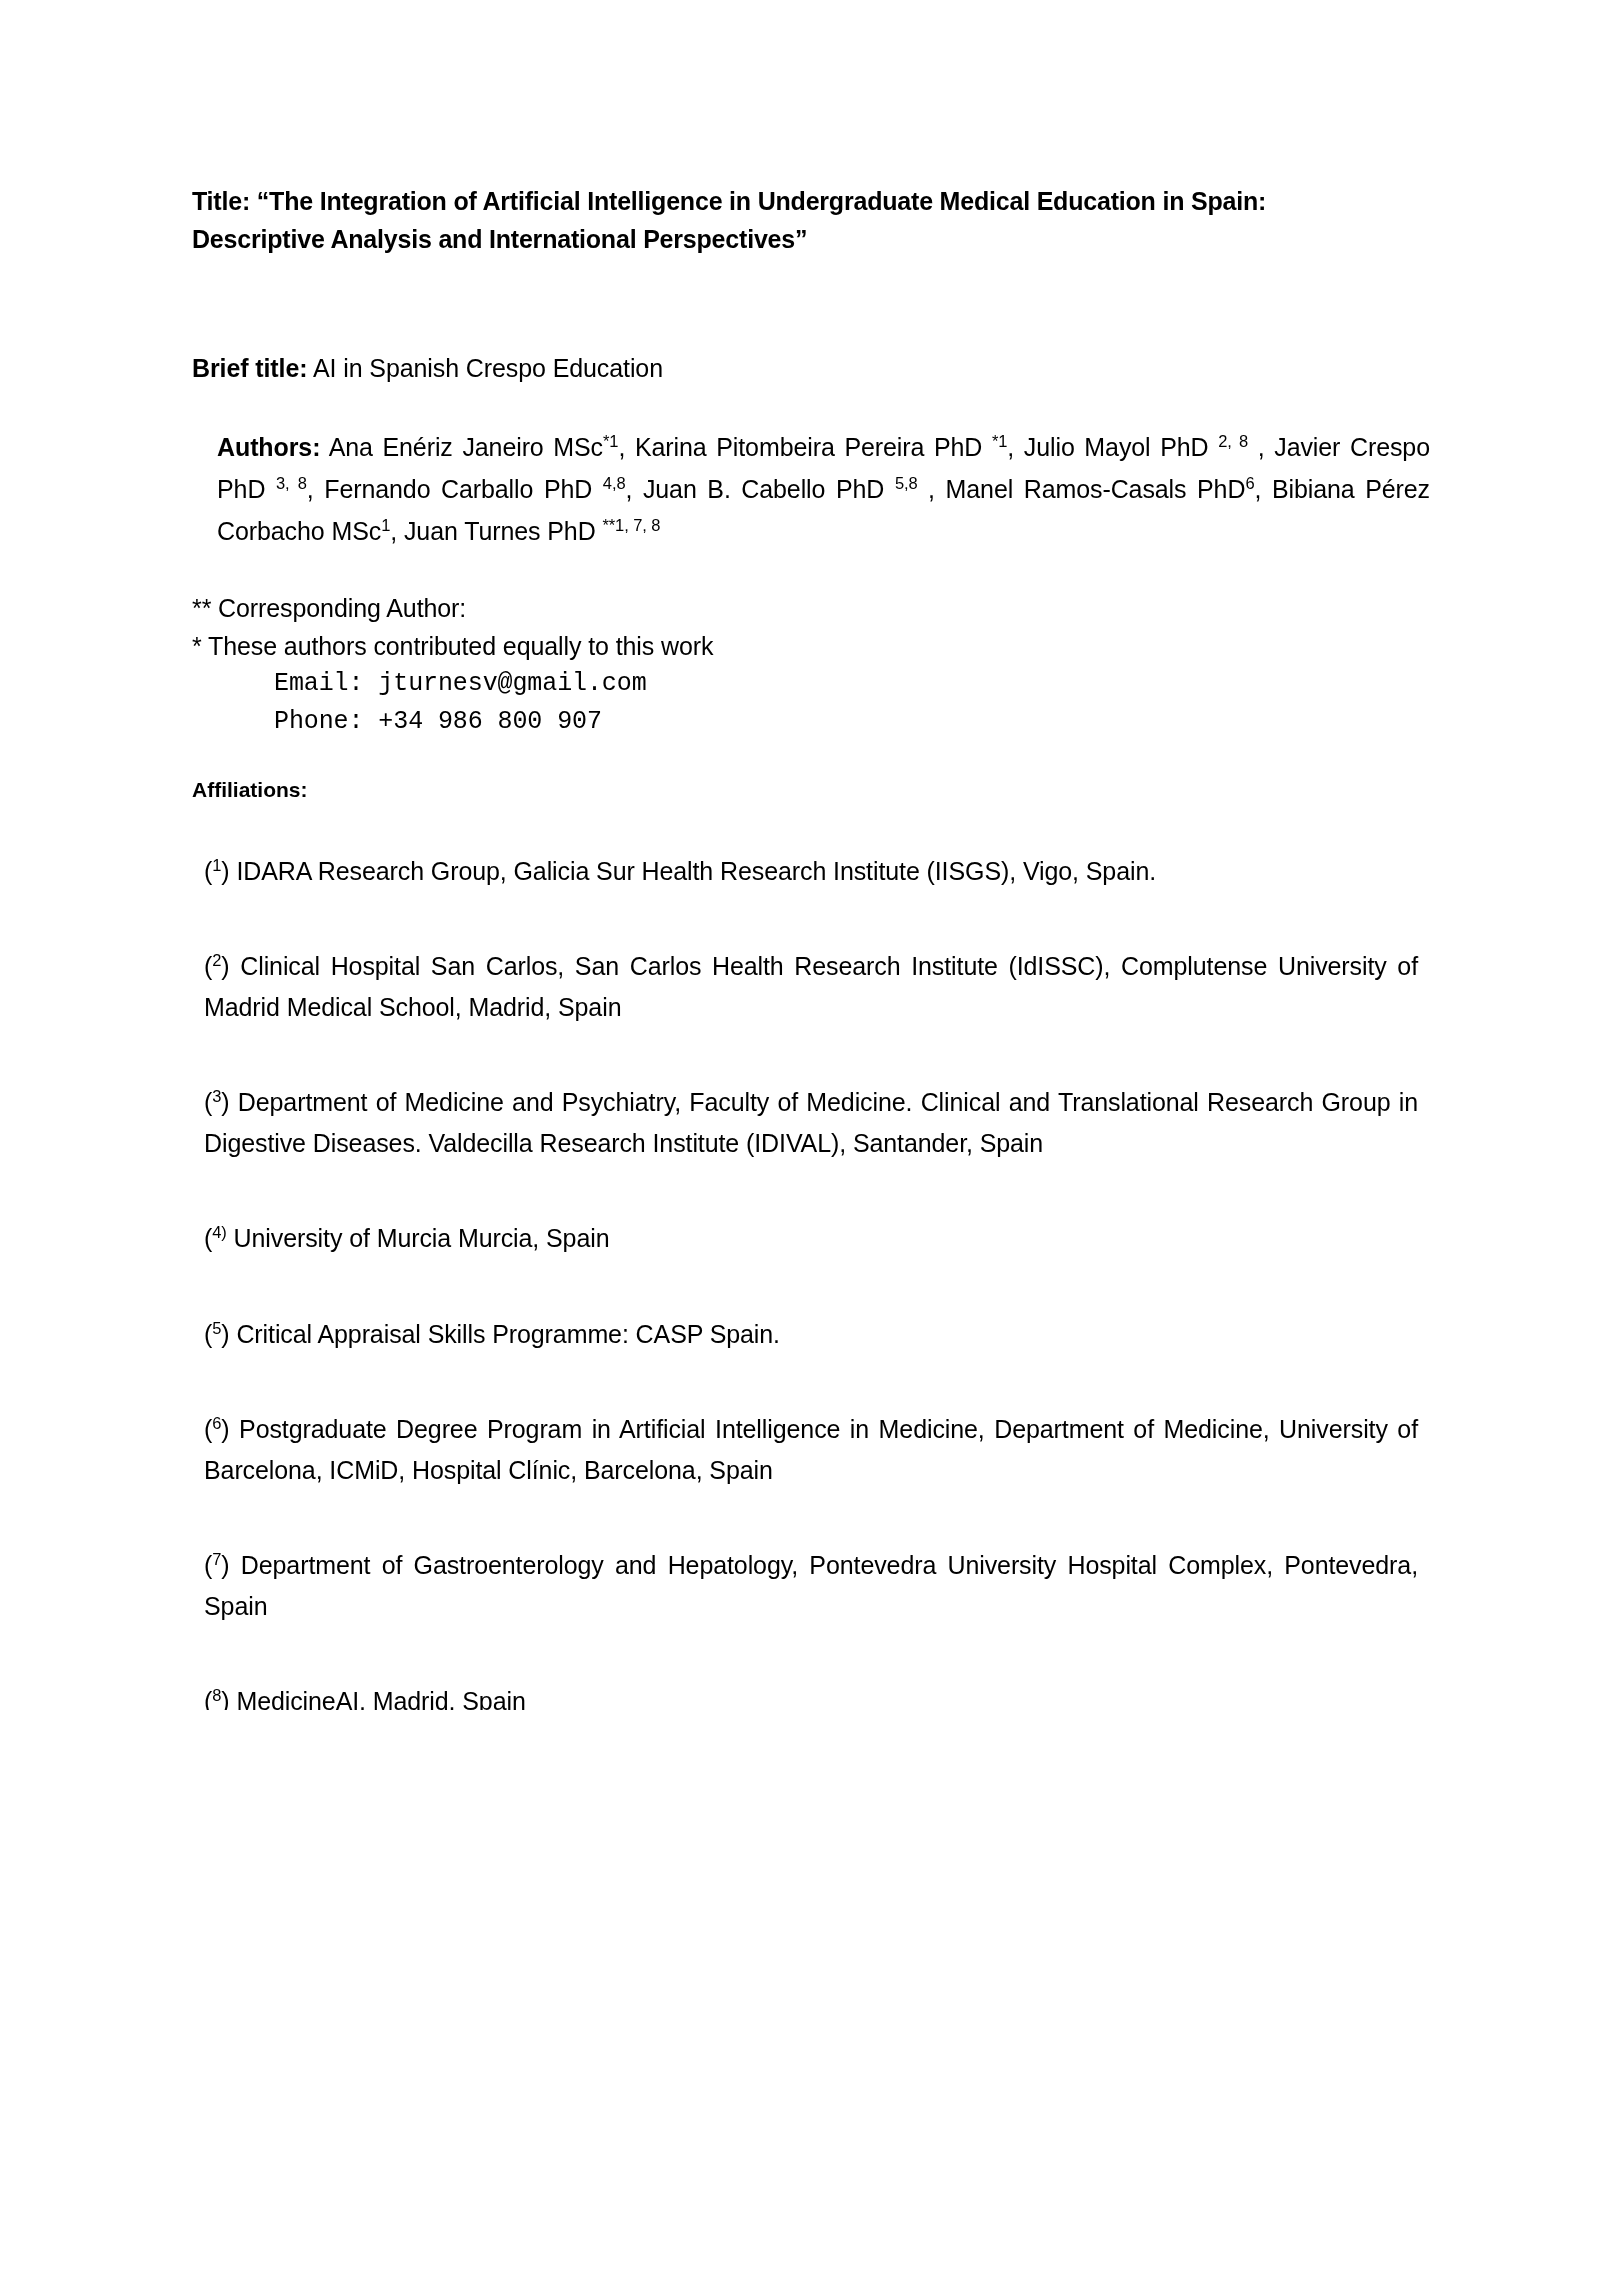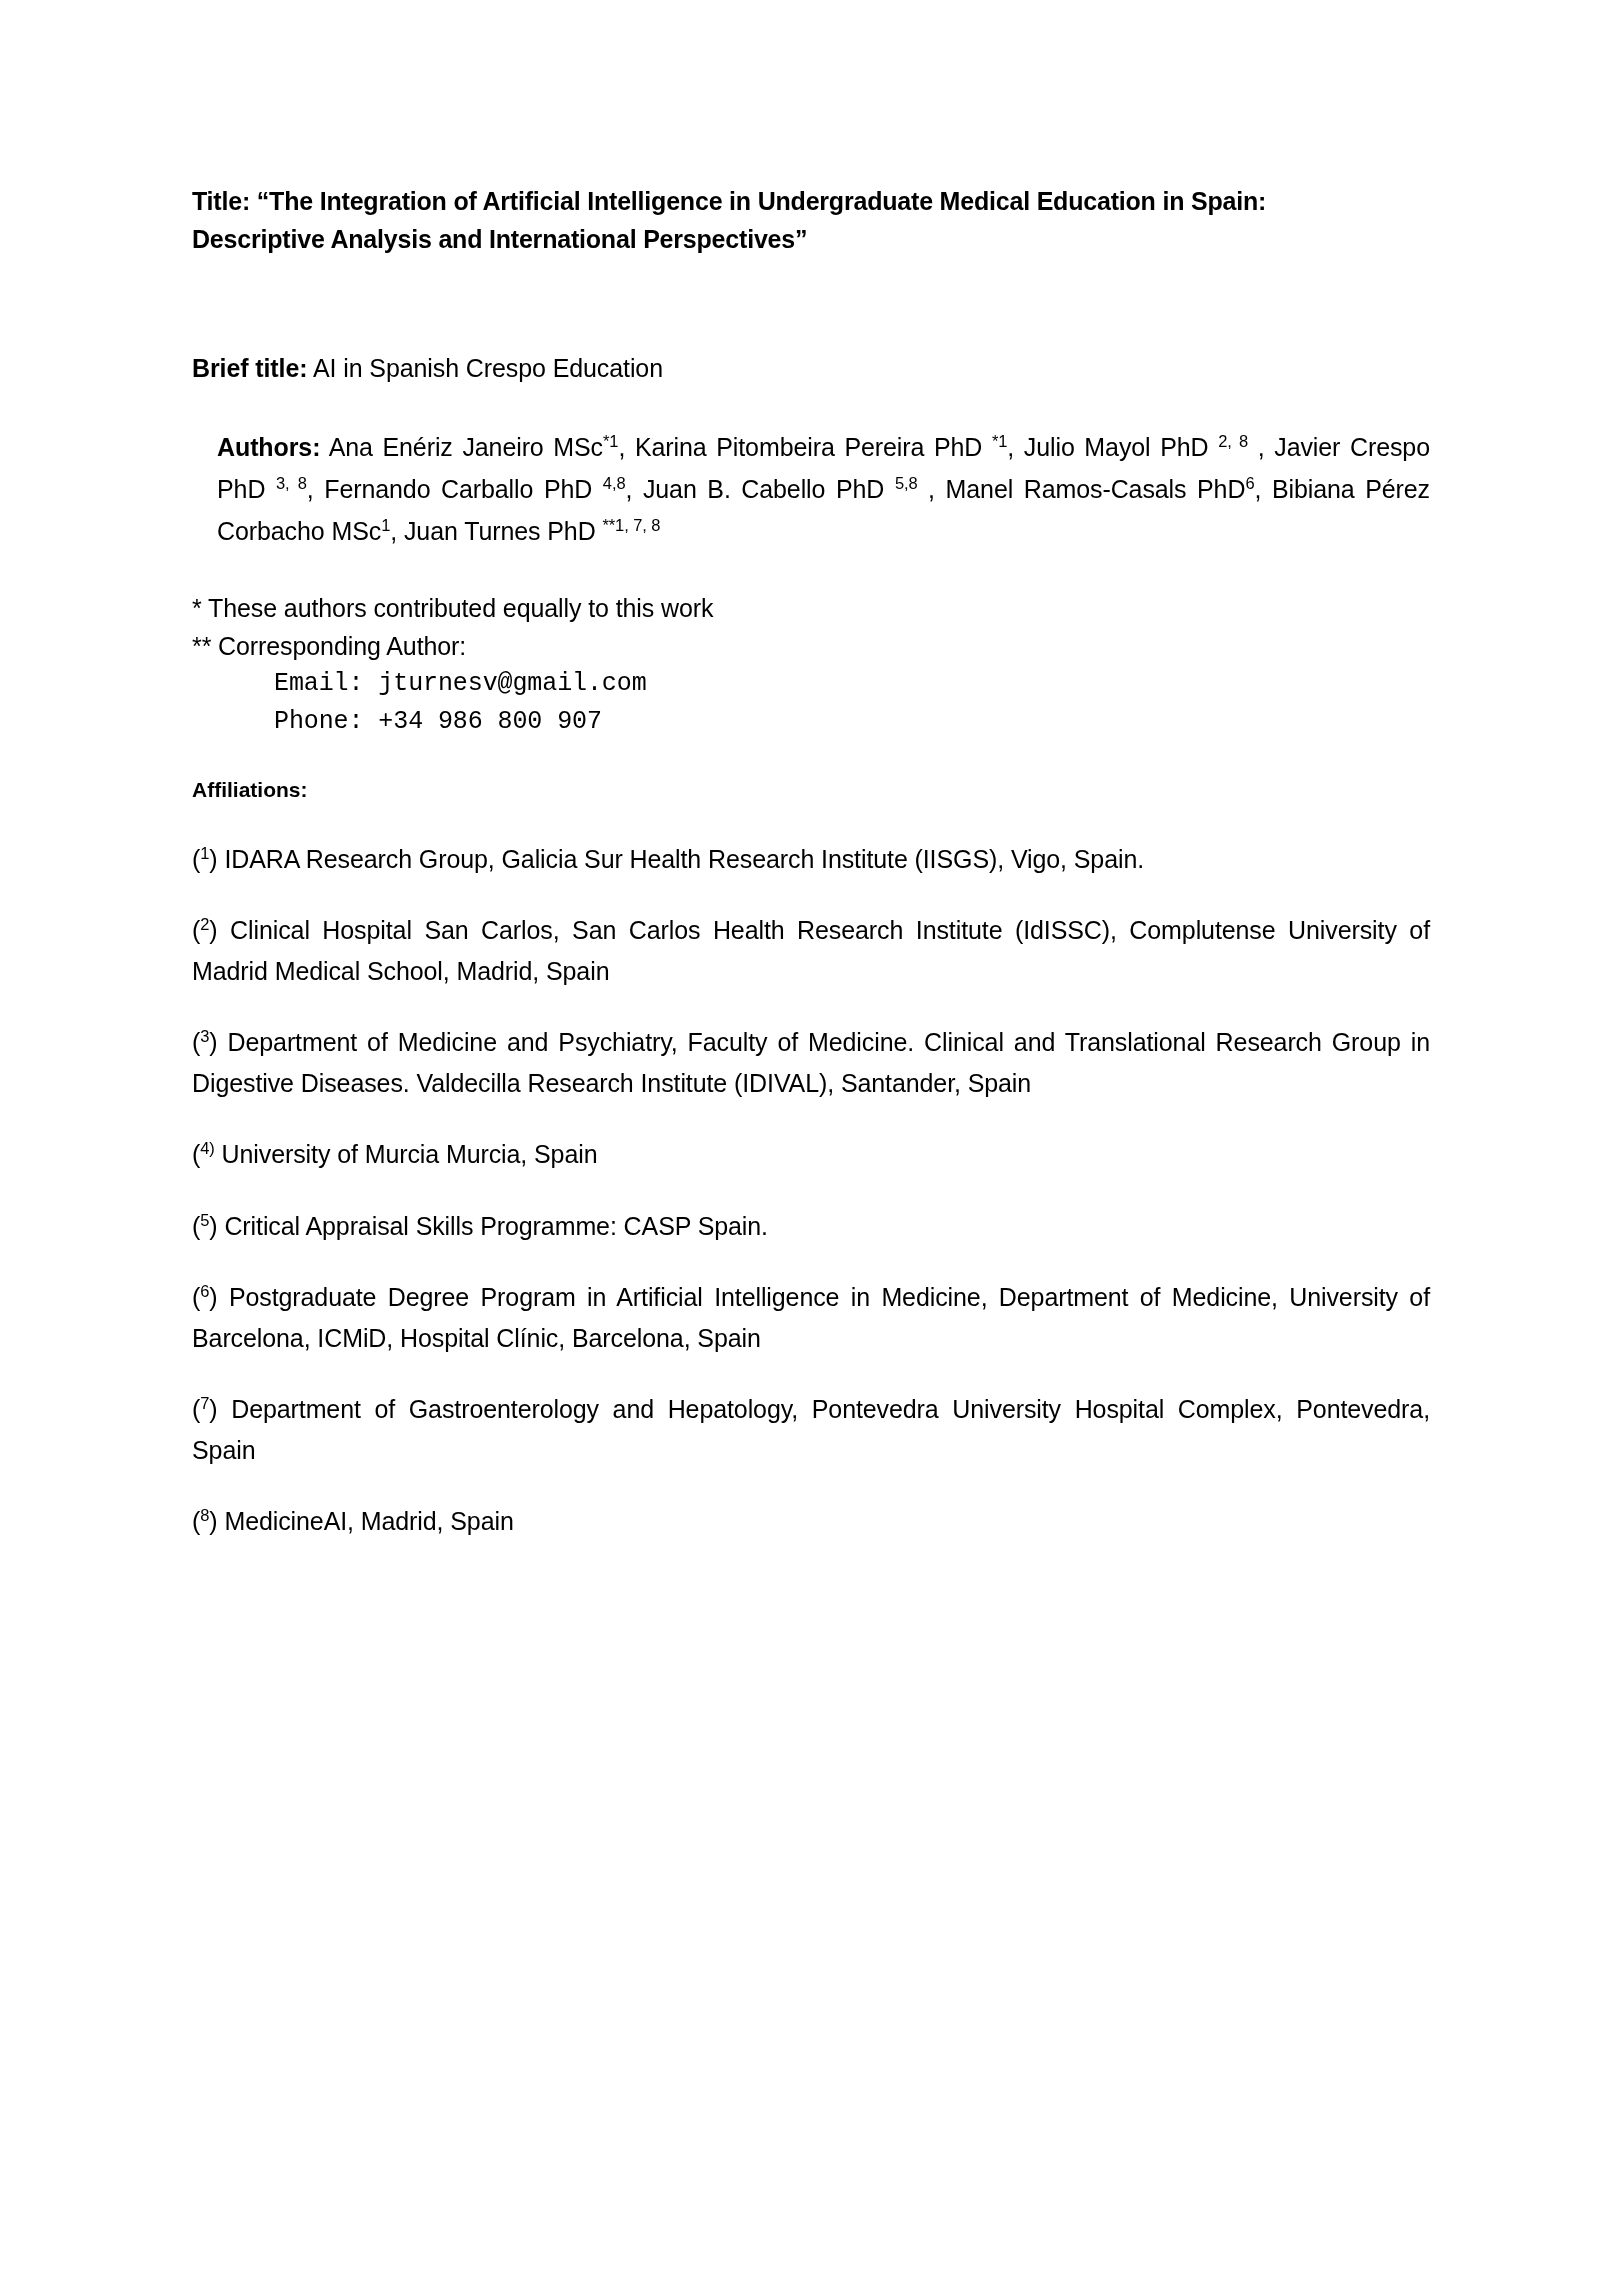--- a/index.html
+++ b/index.html
@@ -64,21 +64,21 @@
   }
   .aff-heading {
     font-weight: bold;
     font-size: 21px;
   }
   .aff {
     max-width: 1238px;
     text-align: justify;
     text-justify: inter-word;
     line-height: 1.62;
-    margin: 0;
+    margin: 12px;
   }
   .aff.last-left {
     text-align: left;
   }
   .aff-gap { height: 31px; }
 
   .page-number {
     position: absolute;
     right: 192px;
     top: 2099px;
@@ -107,22 +107,22 @@
     <div class="spacer-md"></div>
 
     <div class="doc-text authors">
       <b>Authors:</b>
       <span id="authors-slot"> <span><span>Ana Enériz Janeiro MSc</span><sup>*1</sup></span>, <span><span>Karina Pitombeira Pereira PhD </span><sup>*1</sup></span>, <span><span>Julio Mayol PhD </span><sup>2, 8</sup></span> , <span><span>Javier Crespo PhD </span><sup>3, 8</sup></span>, <span><span>Fernando Carballo PhD </span><sup>4,8</sup></span>, <span><span>Juan B. Cabello PhD </span><sup>5,8</sup></span> , <span><span>Manel Ramos-Casals PhD</span><sup>6</sup></span>, <span><span>Bibiana Pérez Corbacho MSc</span><sup>1</sup></span>, <span><span>Juan Turnes PhD </span><sup>**1, 7, 8</sup></span></span>
     </div>
 
     <div class="spacer-md"></div>
 
     <div class="doc-text note-block">
+      <div>** Corresponding Author:</div>
       <div>* These authors contributed equally to this work</div>
-      <div>** Corresponding Author:</div>
       <div class="indent">
         <span>Email:</span>
         <span>jturnesv@gmail.com</span>
       </div>
       <div class="indent">
         <span>Phone:</span>
         <span>+34 986 800 907</span>
       </div>
     </div>
 

